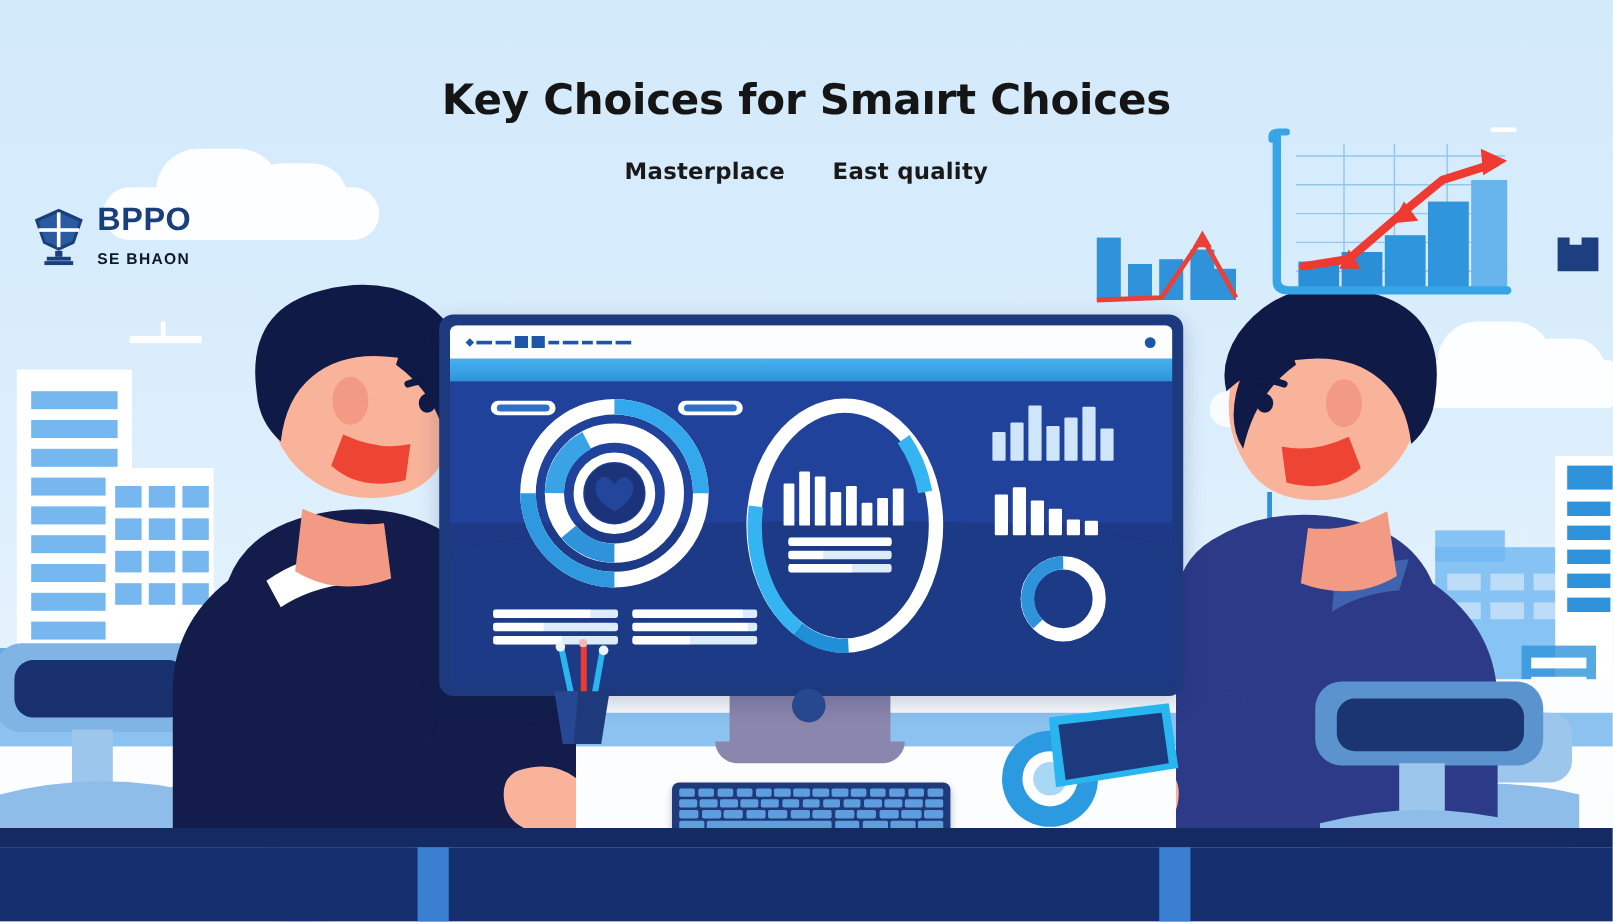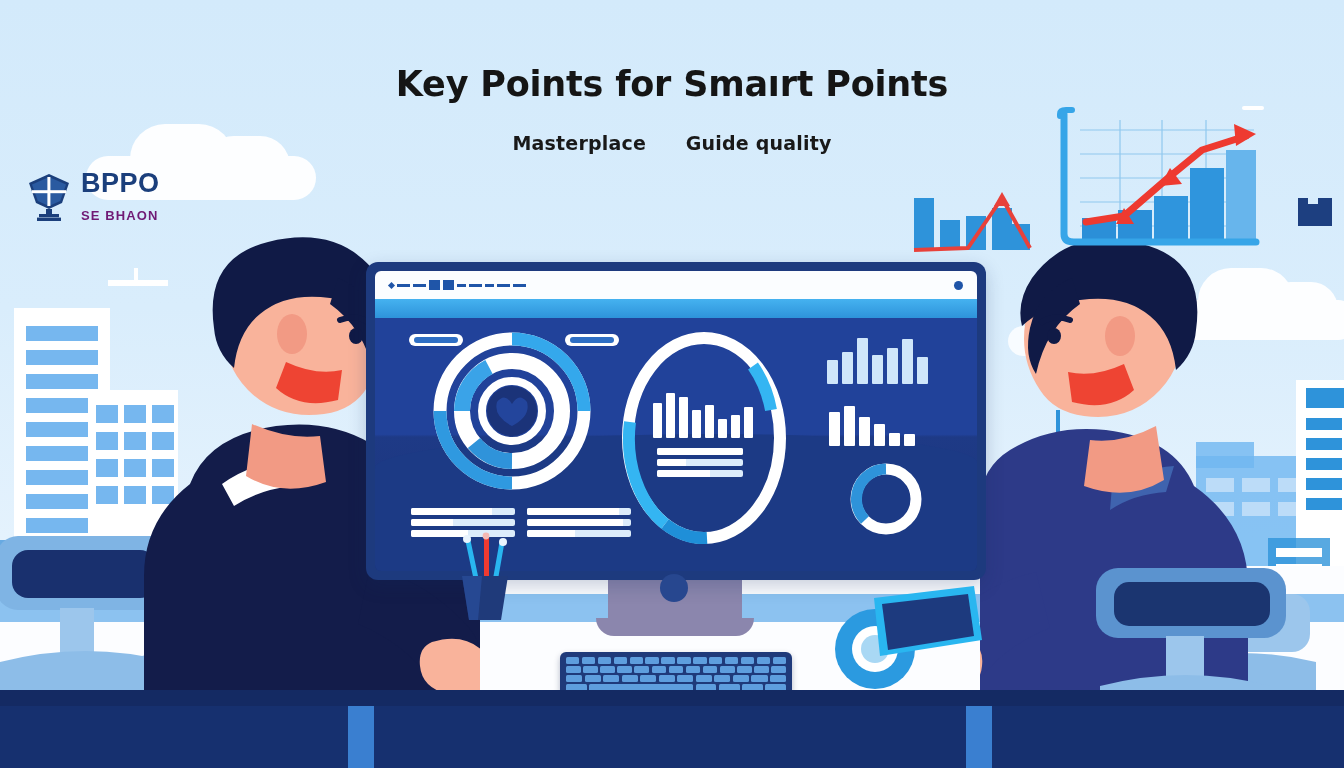--- a/index.html
+++ b/index.html
@@ -20,21 +20,21 @@
 
   
   .logo-wrap { position:absolute; left:26px; top:170px; display:flex; align-items:center; gap:9px; }
   .logo-mark { width:46px; height:50px; flex:none; }
   .logo-text { line-height:1; }
   .logo-main {
     font-size:27px; font-weight:bold; color:#1b3f7c; letter-spacing:.5px;
     font-family:"Liberation Sans", sans-serif;
   }
   .logo-sub {
-    font-size:13px; font-weight:bold; color:#701a75; letter-spacing:1.1px; margin-top:12px;
+    font-size:13px; font-weight:bold; color:#0f172a; letter-spacing:1.1px; margin-top:12px;
   }
 
   
   .title-block { position:absolute; left:0; width:1344px; top:62px; text-align:center; z-index:40; }
   .title-line {
     font-family:"DejaVu Sans", sans-serif;
     font-weight:bold; color:#151515; font-size:35px; line-height:1.26;
     letter-spacing:-0.2px;
   }
   .subtitle {
@@ -272,25 +272,25 @@
       <rect x="13" y="43" width="20" height="3.2" fill="#1b3f7c"></rect>
       <rect x="11" y="46.6" width="24" height="3.4" fill="#1b3f7c"></rect>
     </svg>
     <div class="logo-text">
       <div class="logo-main">BPPO</div>
       <div class="logo-sub">SE BHAON</div>
     </div>
   </div>
 
   <div class="title-block">
-    <div class="title-line">Key Points for Smaırt Points</div>
+    <div class="title-line">Key Choices for Smaırt Choices</div>
     <div class="subtitle">
       <span>Masterplace</span>
       <span class="gap"></span>
-      <span>Guide quality</span>
+      <span>East quality</span>
     </div>
   </div>
 
   <svg class="chair" style="left:-10px;top:530px;z-index:18;" width="210" height="238" viewBox="0 0 210 238">
     <rect x="6" y="6" width="176" height="74" rx="22" fill="#7fb4e4"></rect>
     <rect x="22" y="20" width="144" height="48" rx="16" fill="#19306e"></rect>
     <rect x="70" y="78" width="34" height="60" fill="#9cc6ec"></rect>
     <path d="M10 132 q86 -22 170 0 l0 52 q-86 20 -170 0 Z" fill="#8dbde8"></path>
   </svg>
 

